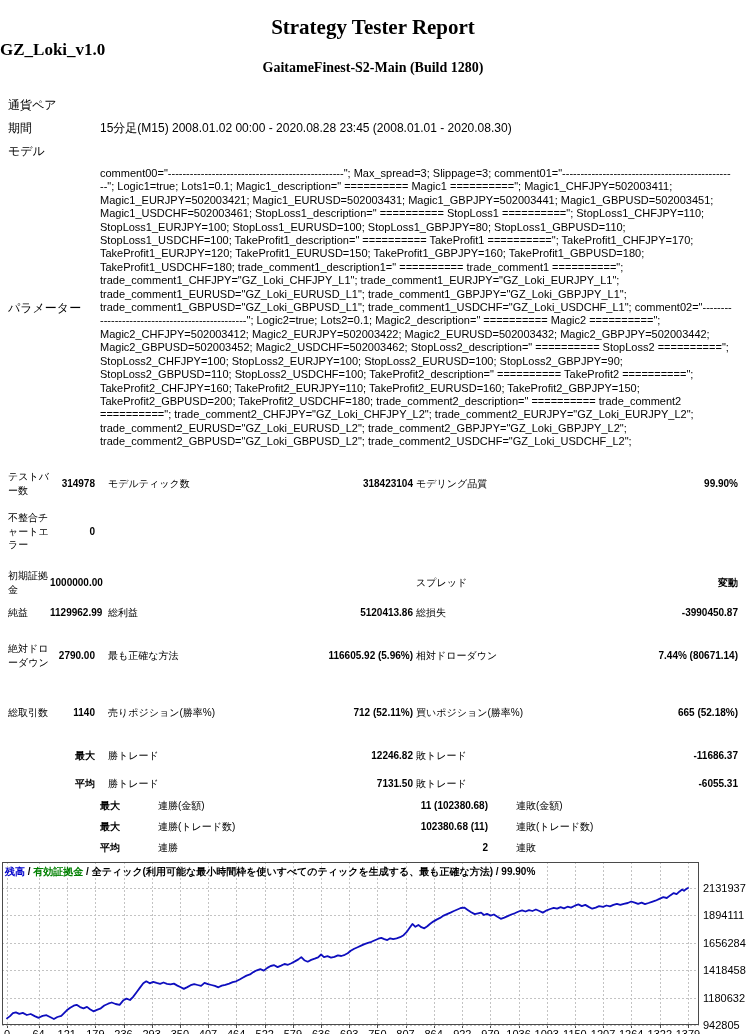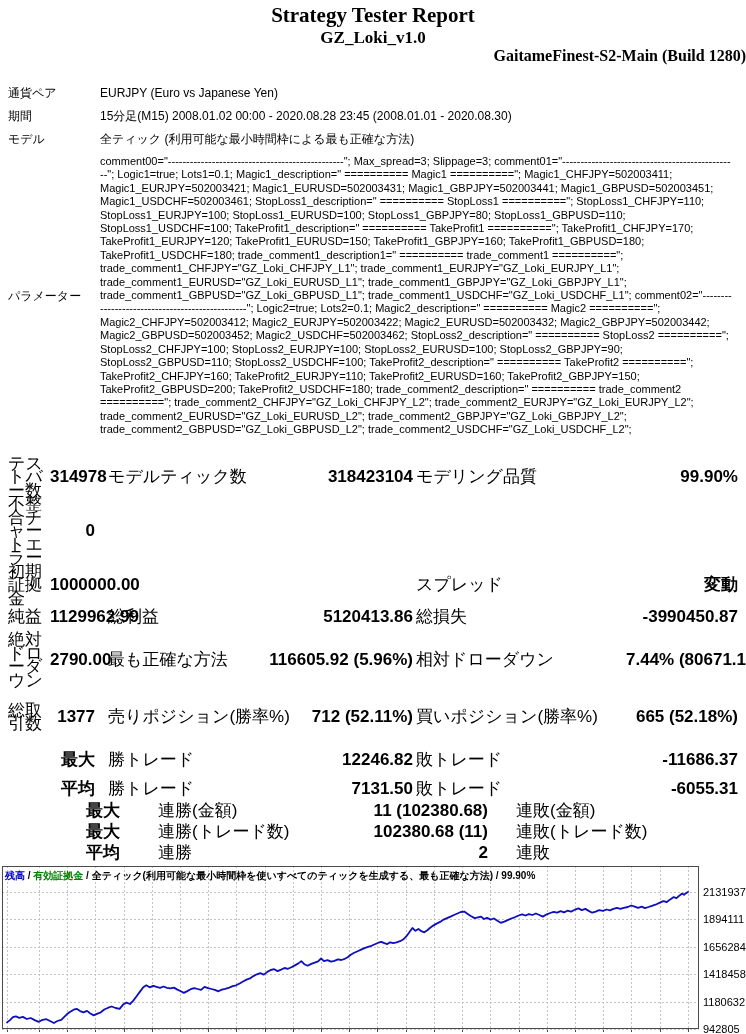--- a/index.html
+++ b/index.html
@@ -1,26 +1,26 @@
 <!DOCTYPE html>
 <html><head>
 <meta charset="utf-8">
 <style>
   html,body{margin:0;padding:0;background:#fff;}
   body{width:746px;font-family:"Liberation Sans","DejaVu Sans",sans-serif;color:#000;}
   .page{width:746px;overflow:hidden;}
-  .title{margin-top:3px;text-align:center;font-family:"Liberation Serif","DejaVu Serif",serif;font-weight:bold;font-size:21px;line-height:25px;}
-  .subtitle{text-align:center;font-family:"Liberation Serif","DejaVu Serif",serif;font-weight:bold;font-size:17px;line-height:20px;}
-  .build{text-align:right;font-family:"Liberation Serif","DejaVu Serif",serif;font-weight:bold;font-size:16px;line-height:15px;}
+  .title{margin-top:15px;text-align:center;font-family:"Liberation Serif","DejaVu Serif",serif;font-weight:bold;font-size:21px;line-height:25px;}
+  .subtitle{text-align:left;font-family:"Liberation Serif","DejaVu Serif",serif;font-weight:bold;font-size:17px;line-height:20px;}
+  .build{text-align:center;font-family:"Liberation Serif","DejaVu Serif",serif;font-weight:bold;font-size:14px;line-height:15px;}
   #info{margin-top:23px;}
   .info-row{display:grid;grid-template-columns:92px 638px;padding:0 0 0 8px;margin-bottom:9px;font-size:12px;line-height:14px;}
   .info-row .lab{white-space:nowrap;}
   .info-row.params .lab{align-self:center;}
   .info-row.params .val{font-size:11px;line-height:13.4px;word-break:break-word;width:632px;}
-  #stats{margin-top:20px;font-size:17px;}
+  #stats{margin-top:20px;font-size:10px;}
   .stats-row{display:grid;grid-template-columns:42px 45px 168px 150px 213px 112px;padding:0 8px;align-items:center;line-height:13.5px;}
   .stats-row .c1{line-height:13.5px;}
   .stats-row .c2,.stats-row .c4,.stats-row .c6{text-align:right;white-space:nowrap;font-weight:bold;}
   .stats-row .c3{padding-left:13px;white-space:nowrap;}
   .stats-row .c5{padding-left:3px;white-space:nowrap;}
   .stats-row:nth-child(1){min-height:30px;}
   .stats-row:nth-child(2){min-height:66px;}
   .stats-row:nth-child(3){min-height:36px;}
   .stats-row:nth-child(4){min-height:24px;}
   .stats-row:nth-child(5){min-height:62px;}
@@ -34,29 +34,27 @@
 </head>
 <body>
 
 <div class="page">
   <div class="title">Strategy Tester Report</div>
   <div class="subtitle">GZ_Loki_v1.0</div>
   <div class="build">GaitameFinest-S2-Main (Build 1280)</div>
   <div id="info">
       <div class="info-row">
         <span class="lab">通貨ペア</span>
-        <span class="val">EURJPY (Euro vs Japanese Yen)</span>
       </div>
       <div class="info-row">
         <span class="lab">期間</span>
         <span class="val">15分足(M15) 2008.01.02 00:00 - 2020.08.28 23:45 (2008.01.01 - 2020.08.30)</span>
       </div>
       <div class="info-row">
         <span class="lab">モデル</span>
-        <span class="val">全ティック (利用可能な最小時間枠による最も正確な方法)</span>
       </div>
       <div class="info-row params">
         <span class="lab">パラメーター</span>
         <span class="val">comment00="------------------------------------------------"; Max_spread=3; Slippage=3; comment01="------------------------------------------------"; Logic1=true; Lots1=0.1; Magic1_description=" ========== Magic1 =========="; Magic1_CHFJPY=502003411; Magic1_EURJPY=502003421; Magic1_EURUSD=502003431; Magic1_GBPJPY=502003441; Magic1_GBPUSD=502003451; Magic1_USDCHF=502003461; StopLoss1_description=" ========== StopLoss1 =========="; StopLoss1_CHFJPY=110; StopLoss1_EURJPY=100; StopLoss1_EURUSD=100; StopLoss1_GBPJPY=80; StopLoss1_GBPUSD=110; StopLoss1_USDCHF=100; TakeProfit1_description=" ========== TakeProfit1 =========="; TakeProfit1_CHFJPY=170; TakeProfit1_EURJPY=120; TakeProfit1_EURUSD=150; TakeProfit1_GBPJPY=160; TakeProfit1_GBPUSD=180; TakeProfit1_USDCHF=180; trade_comment1_description1=" ========== trade_comment1 =========="; trade_comment1_CHFJPY="GZ_Loki_CHFJPY_L1"; trade_comment1_EURJPY="GZ_Loki_EURJPY_L1"; trade_comment1_EURUSD="GZ_Loki_EURUSD_L1"; trade_comment1_GBPJPY="GZ_Loki_GBPJPY_L1"; trade_comment1_GBPUSD="GZ_Loki_GBPUSD_L1"; trade_comment1_USDCHF="GZ_Loki_USDCHF_L1"; comment02="------------------------------------------------"; Logic2=true; Lots2=0.1; Magic2_description=" ========== Magic2 =========="; Magic2_CHFJPY=502003412; Magic2_EURJPY=502003422; Magic2_EURUSD=502003432; Magic2_GBPJPY=502003442; Magic2_GBPUSD=502003452; Magic2_USDCHF=502003462; StopLoss2_description=" ========== StopLoss2 =========="; StopLoss2_CHFJPY=100; StopLoss2_EURJPY=100; StopLoss2_EURUSD=100; StopLoss2_GBPJPY=90; StopLoss2_GBPUSD=110; StopLoss2_USDCHF=100; TakeProfit2_description=" ========== TakeProfit2 =========="; TakeProfit2_CHFJPY=160; TakeProfit2_EURJPY=110; TakeProfit2_EURUSD=160; TakeProfit2_GBPJPY=150; TakeProfit2_GBPUSD=200; TakeProfit2_USDCHF=180; trade_comment2_description=" ========== trade_comment2 =========="; trade_comment2_CHFJPY="GZ_Loki_CHFJPY_L2"; trade_comment2_EURJPY="GZ_Loki_EURJPY_L2"; trade_comment2_EURUSD="GZ_Loki_EURUSD_L2"; trade_comment2_GBPJPY="GZ_Loki_GBPJPY_L2"; trade_comment2_GBPUSD="GZ_Loki_GBPUSD_L2"; trade_comment2_USDCHF="GZ_Loki_USDCHF_L2";</span>
       </div>
     </div>
   <div id="stats">
       <div class="stats-row">
         <span class="c1">テストバー数</span>
         <span class="c2">314978</span>
@@ -92,21 +90,21 @@
       <div class="stats-row">
         <span class="c1">絶対ドローダウン</span>
         <span class="c2">2790.00</span>
         <span class="c3">最も正確な方法</span>
         <span class="c4">116605.92 (5.96%)</span>
         <span class="c5">相対ドローダウン</span>
         <span class="c6">7.44% (80671.14)</span>
       </div>
       <div class="stats-row">
         <span class="c1">総取引数</span>
-        <span class="c2">1377</span>
+        <span class="c2">1140</span>
         <span class="c3">売りポジション(勝率%)</span>
         <span class="c4">712 (52.11%)</span>
         <span class="c5">買いポジション(勝率%)</span>
         <span class="c6">665 (52.18%)</span>
       </div>
       <div class="stats-row">
         <span class="c1"></span>
         <span class="c2">最大</span>
         <span class="c3">勝トレード</span>
         <span class="c4">12246.82</span>

